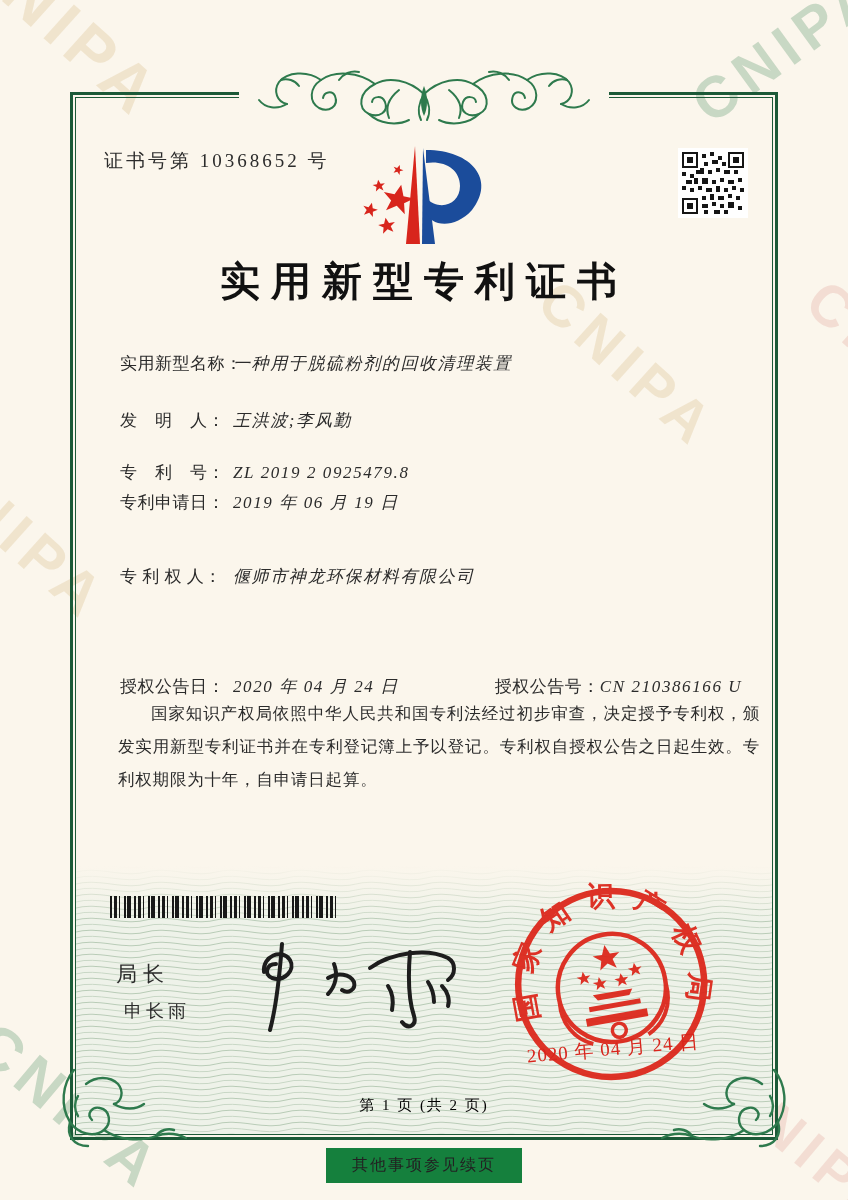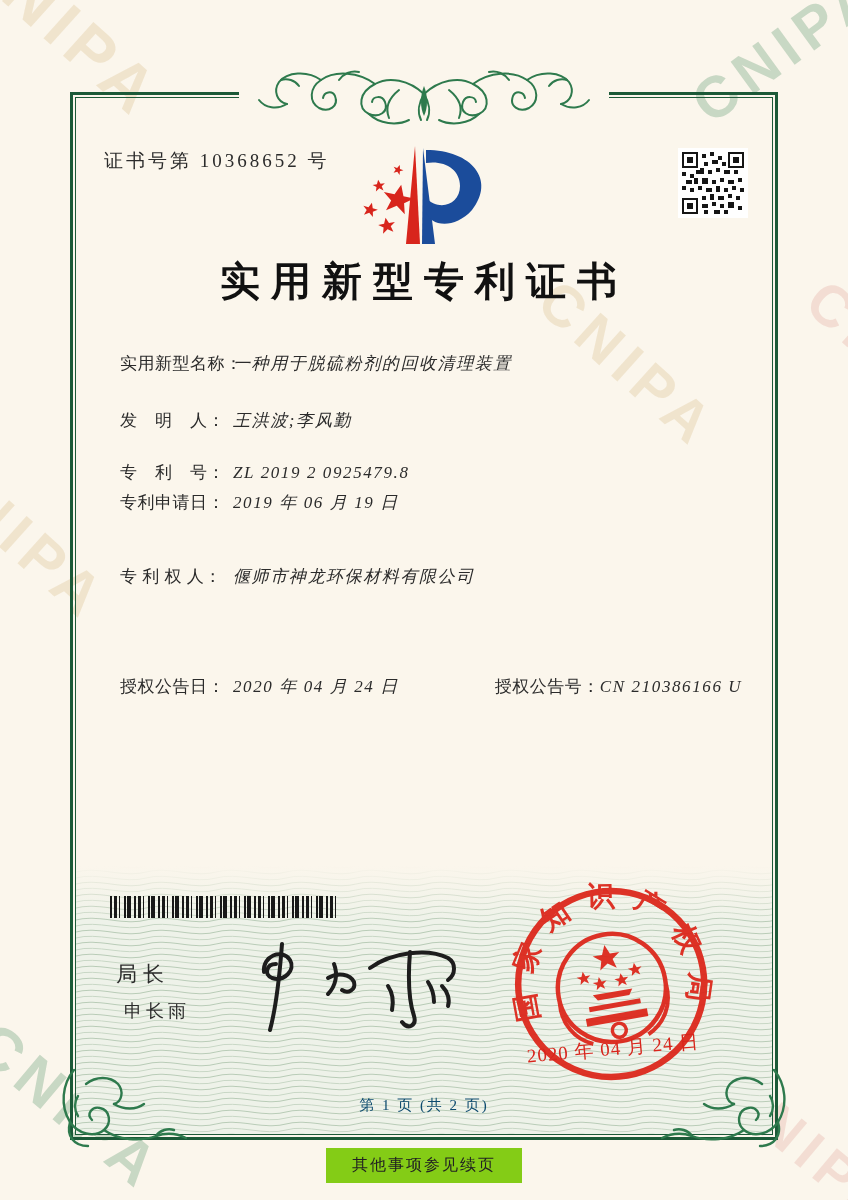--- a/index.html
+++ b/index.html
@@ -85,25 +85,25 @@
     font-family:Liberation Sans, sans-serif; z-index:4; }
   .signature { position:absolute; left:242px; top:938px; width:220px; height:98px; z-index:5; }
 
   .seal { position:absolute; left:500px; top:872px; width:222px; height:222px; z-index:4; opacity:0.93; }
   .seal-date {
     position:absolute; left:515px; top:1036px; width:196px; text-align:center; z-index:5;
     color:#d8251c; font-size:19px; letter-spacing:1px; transform:rotate(-5deg);
   }
 
   .page-number { position:absolute; left:70px; top:1096px; width:708px; text-align:center;
-    font-size:15px; letter-spacing:2px; color:#0c4a6e; z-index:4; }
+    font-size:15px; letter-spacing:2px; color:#000000; z-index:4; }
 
   .continuation {
     position:absolute; left:50%; transform:translateX(-50%); top:1148px; z-index:4;
-    background:#84cc16; padding:7px 26px; font-size:16px; letter-spacing:2px; color:#222;
+    background:#15803d; padding:7px 26px; font-size:16px; letter-spacing:2px; color:#222;
   }
 </style>
 </head>
 <body>
 
 <div class="page">
 
   <span class="wm wm-beige" style="left:-58px; top:-14px; font-size:66px; transform:rotate(42deg);">CNIPA</span>
   <span class="wm wm-green" style="left:678px; top:12px; font-size:58px; transform:rotate(-36deg);">CNIPA</span>
   <span class="wm wm-beige" style="left:520px; top:330px; font-size:58px; transform:rotate(42deg);">CNIPA</span>
@@ -265,20 +265,21 @@
     <span class="flabel">专利申请日：</span><span class="fvalue">2019 年 06 月 19 日</span>
   </div>
   <div class="field-row" style="top:565px">
     <span class="flabel">专 利 权 人：</span><span class="fvalue">偃师市神龙环保材料有限公司</span>
   </div>
   <div class="field-row" style="top:675px">
     <span class="flabel">授权公告日：</span><span class="fvalue">2020 年 04 月 24 日</span><span class="flabel2">授权公告号：</span><span class="fvalue">CN 210386166 U</span>
   </div>
 
   <div class="body-text">
+    <p>国家知识产权局依照中华人民共和国专利法经过初步审查，决定授予专利权，颁发实用新型专利证书并在专利登记簿上予以登记。专利权自授权公告之日起生效。专利权期限为十年，自申请日起算。</p>
   </div>
 
   <div class="barcode"></div>
 
   <div class="director-title">局长</div>
   <div class="director-name">申长雨</div>
 
   <svg class="signature" viewBox="0 0 220 98">
     <g stroke="#1d1d1d" stroke-width="4" fill="none" stroke-linecap="round" stroke-linejoin="round">
       <path d="M22,34 C20,18 40,10 48,22 C54,32 42,44 30,40 C22,37 24,26 34,26"></path>

